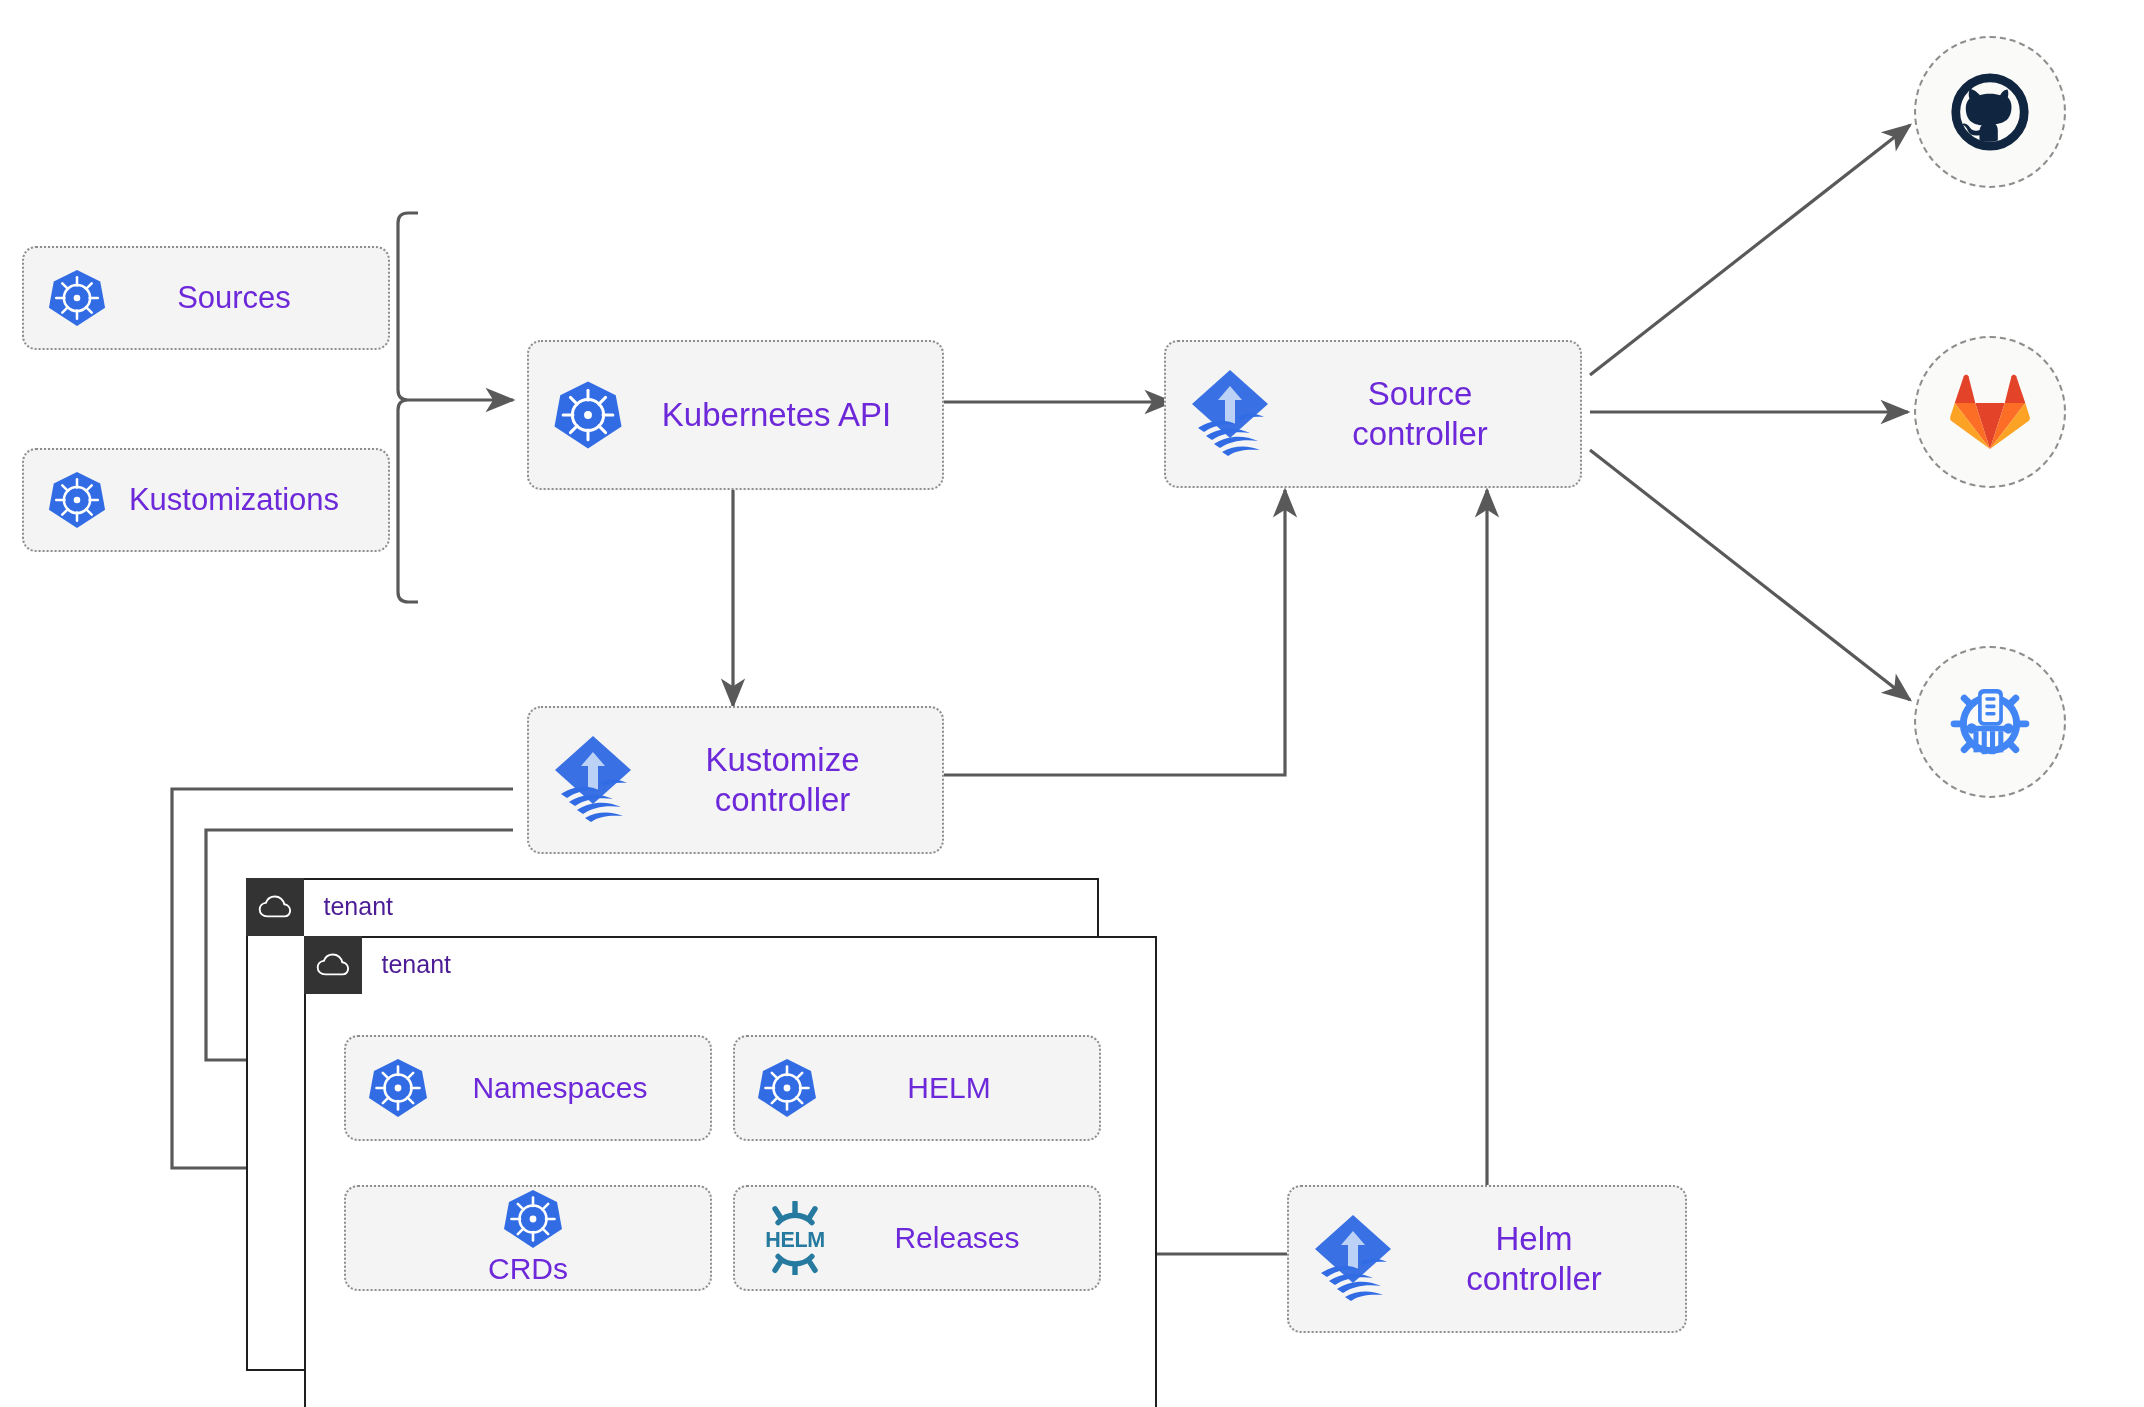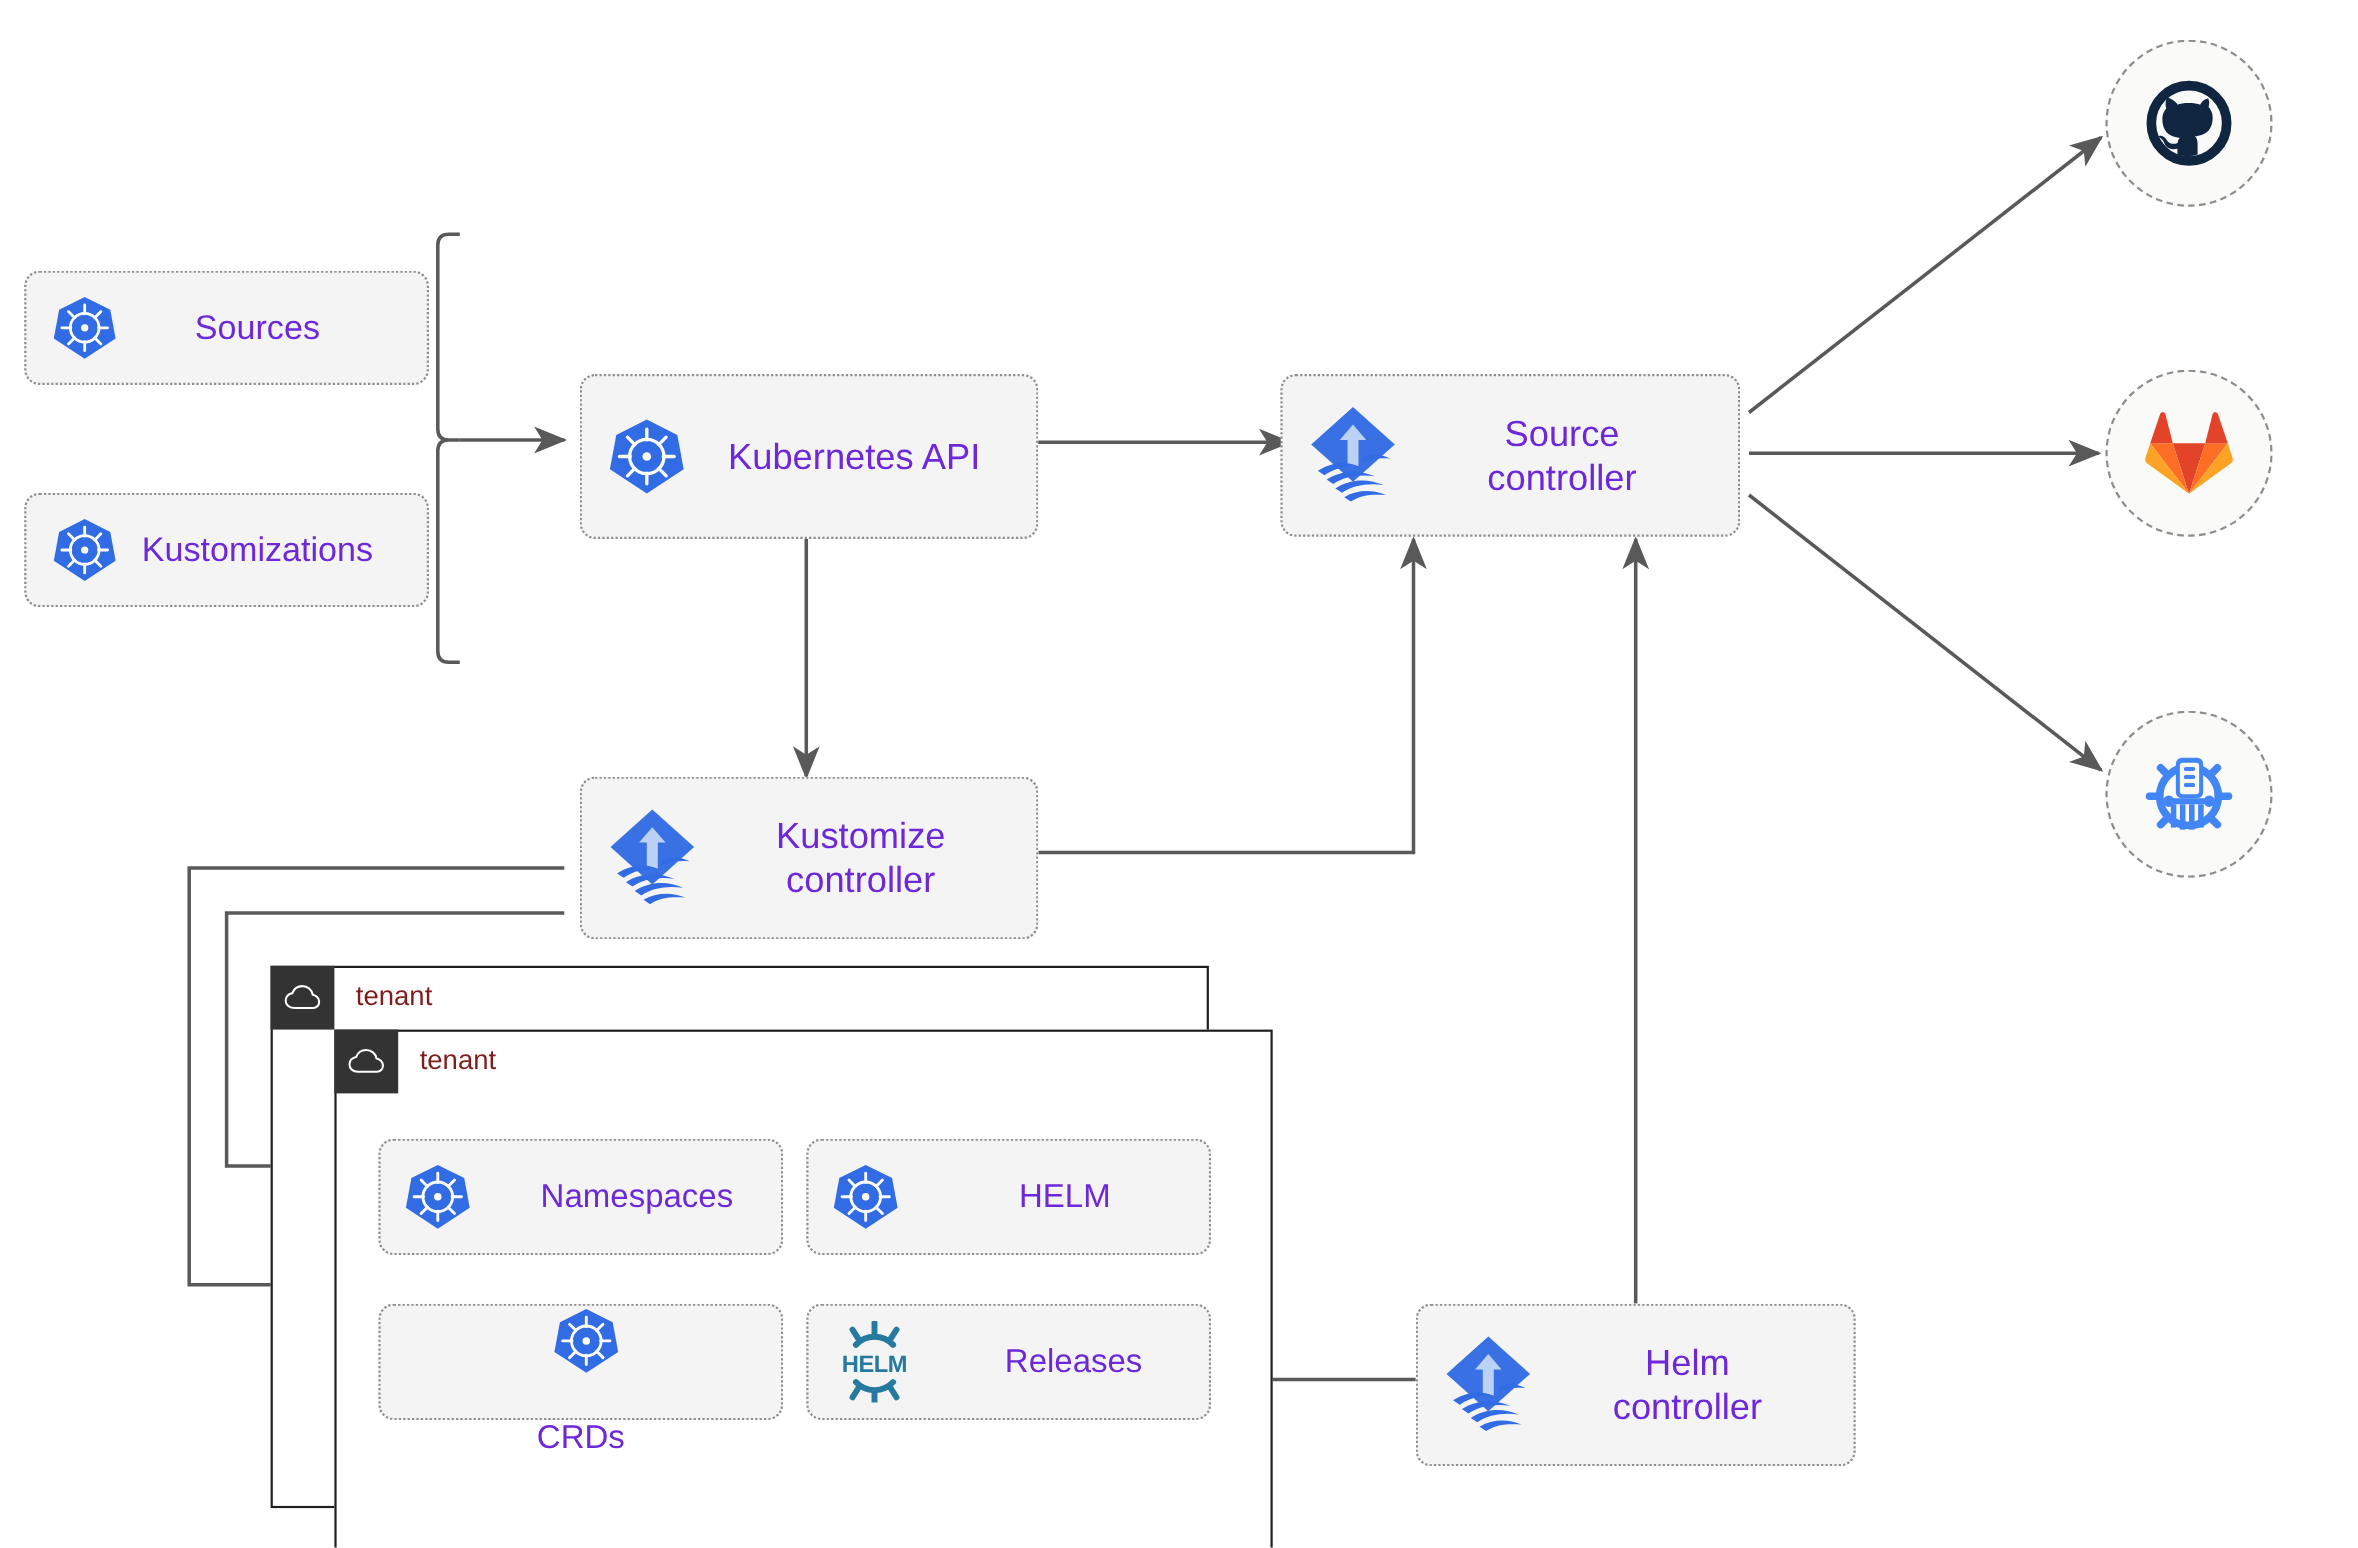--- a/index.html
+++ b/index.html
@@ -54,21 +54,21 @@
   }
 
   
   .chip { height: 104px; padding: 0 10px 0 22px; }
   .chip .lbl { font-size: 31px; padding-right: 18px; }
 
   
   .ctrl .lbl { font-size: 33px; }
 
   
-  .rchip { height: 106px; padding: 0 10px 0 20px; gap: 38px; }
+  .rchip { height: 106px; padding: 0 10px 0 20px; }
   .rchip .lbl { font-size: 30px; padding-right: 10px; }
 
   
   .tenant {
     position: absolute;
     box-sizing: border-box;
     background: #ffffff;
     border: 2.5px solid #1f1f1f;
     z-index: 2;
   }
@@ -85,21 +85,21 @@
     width: 58px;
     height: 58px;
     background: #333333;
     display: flex;
     align-items: center;
     justify-content: center;
     flex: 0 0 auto;
   }
   .tenant-hdr .tname {
     font-size: 25px;
-    color: #7f1d1d;
+    color: #4c1d95;
     padding-left: 20px;
     white-space: nowrap;
   }
 
   
   .prov {
     position: absolute;
     box-sizing: border-box;
     width: 152px;
     height: 152px;

